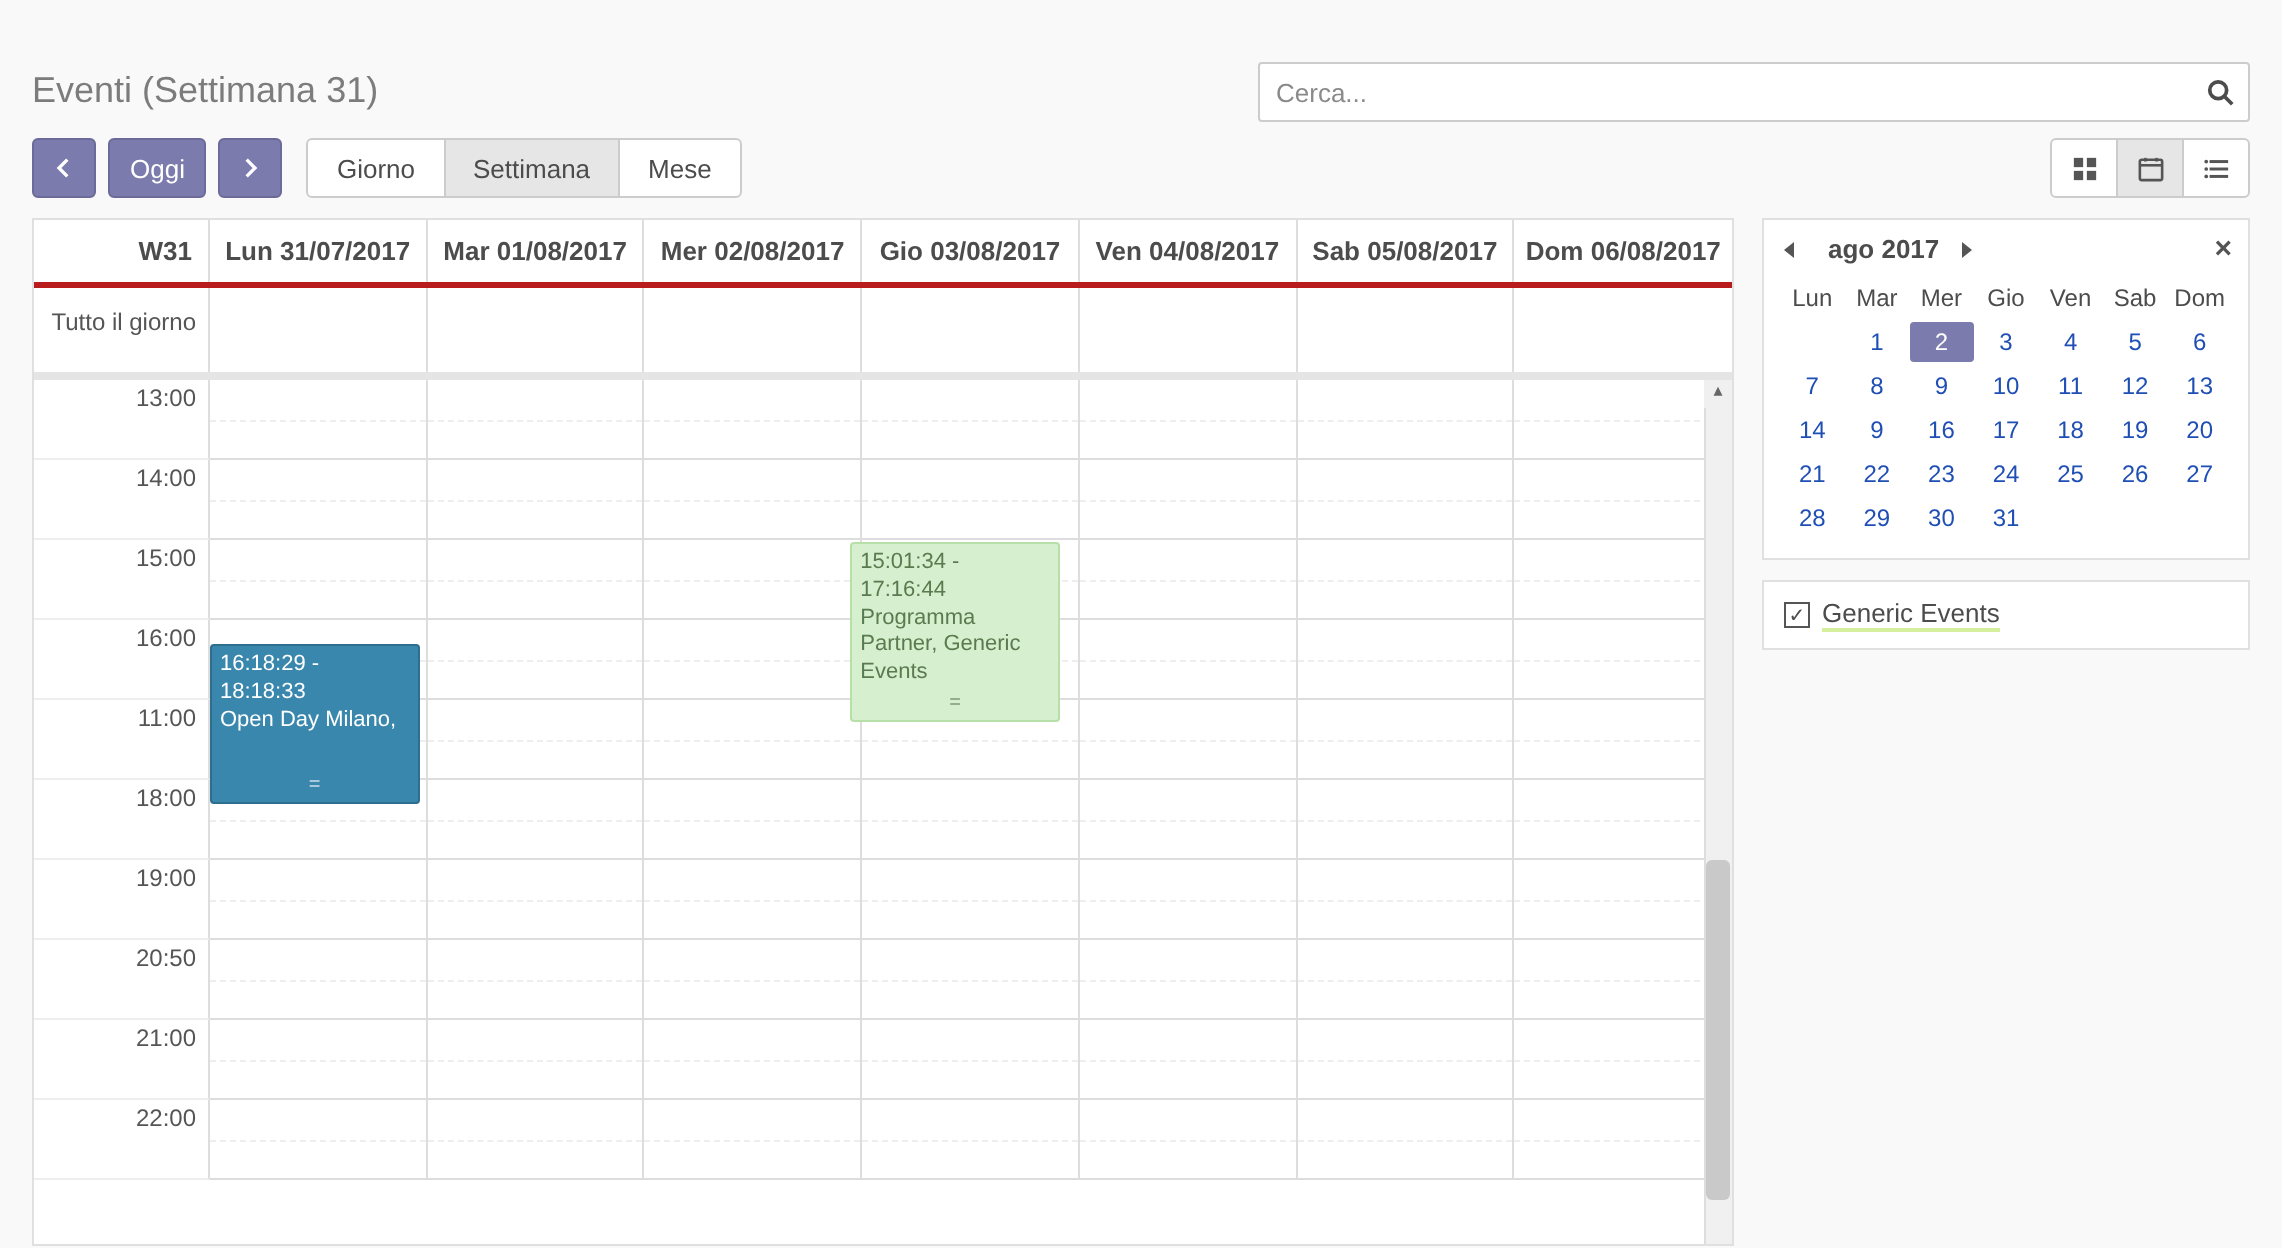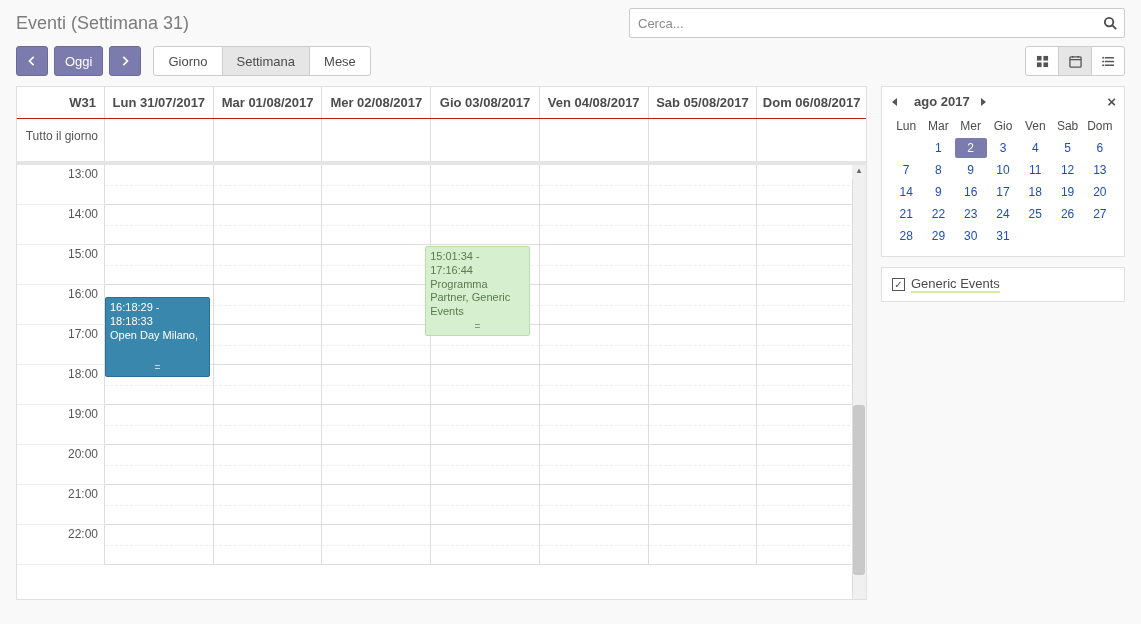--- a/index.html
+++ b/index.html
@@ -9,23 +9,23 @@
       color: #4c4c4c;
       background: #f9f9f9;
       width: 1141px;
       height: 624px;
       overflow: hidden;
     }
 
     
     .topbar {
       display: flex;
-      align-items: center;
       padding: 8px 16px 8px 16px;
       gap: 16px;
+      margin-top: 23px;
     }
     .page-title {
       font-size: 18px;
       color: #7c7c7c;
       font-weight: 400;
       flex: 0 0 auto;
       margin-right: auto;
       padding: 4px 0;
     }
     .search-wrap {
@@ -104,21 +104,21 @@
       border: 1px solid #e0e0e0;
       display: flex;
       flex-direction: column;
       overflow: hidden;
     }
 
     
     .cal-header {
       display: grid;
       grid-template-columns: 88px repeat(7, 1fr);
-      border-bottom: 1px solid #b91c1c;
+      border-bottom: 3px solid #b91c1c;
       background: #fff;
     }
     .cal-header > div {
       padding: 8px 4px;
       text-align: center;
       font-weight: 700;
       color: #4c4c4c;
       border-right: 1px solid #ddd;
       font-size: 13px;
     }
@@ -388,21 +388,21 @@
           <div class="hour-cell half" style="position: relative;"></div>
           <div class="hour-cell half" style="position: relative;"></div>
           <div class="hour-label">16:00</div>
           <div class="hour-cell half" style="position: relative;"></div>
           <div class="hour-cell half" style="position: relative;"></div>
           <div class="hour-cell half" style="position: relative;"></div>
           <div class="hour-cell half" style="position: relative;"></div>
           <div class="hour-cell half" style="position: relative;"></div>
           <div class="hour-cell half" style="position: relative;"></div>
           <div class="hour-cell half" style="position: relative;"></div>
-          <div class="hour-label">17:00</div>
+          <div class="hour-label">11:00</div>
           <div class="hour-cell half" style="position: relative;"></div>
           <div class="hour-cell half" style="position: relative;"></div>
           <div class="hour-cell half" style="position: relative;"></div>
           <div class="hour-cell half" style="position: relative;"></div>
           <div class="hour-cell half" style="position: relative;"></div>
           <div class="hour-cell half" style="position: relative;"></div>
           <div class="hour-cell half" style="position: relative;"></div>
           <div class="hour-label">18:00</div>
           <div class="hour-cell half" style="position: relative;"></div>
           <div class="hour-cell half" style="position: relative;"></div>
@@ -412,21 +412,21 @@
           <div class="hour-cell half" style="position: relative;"></div>
           <div class="hour-cell half" style="position: relative;"></div>
           <div class="hour-label">19:00</div>
           <div class="hour-cell half" style="position: relative;"></div>
           <div class="hour-cell half" style="position: relative;"></div>
           <div class="hour-cell half" style="position: relative;"></div>
           <div class="hour-cell half" style="position: relative;"></div>
           <div class="hour-cell half" style="position: relative;"></div>
           <div class="hour-cell half" style="position: relative;"></div>
           <div class="hour-cell half" style="position: relative;"></div>
-          <div class="hour-label">20:00</div>
+          <div class="hour-label">20:50</div>
           <div class="hour-cell half" style="position: relative;"></div>
           <div class="hour-cell half" style="position: relative;"></div>
           <div class="hour-cell half" style="position: relative;"></div>
           <div class="hour-cell half" style="position: relative;"></div>
           <div class="hour-cell half" style="position: relative;"></div>
           <div class="hour-cell half" style="position: relative;"></div>
           <div class="hour-cell half" style="position: relative;"></div>
           <div class="hour-label">21:00</div>
           <div class="hour-cell half" style="position: relative;"></div>
           <div class="hour-cell half" style="position: relative;"></div>

